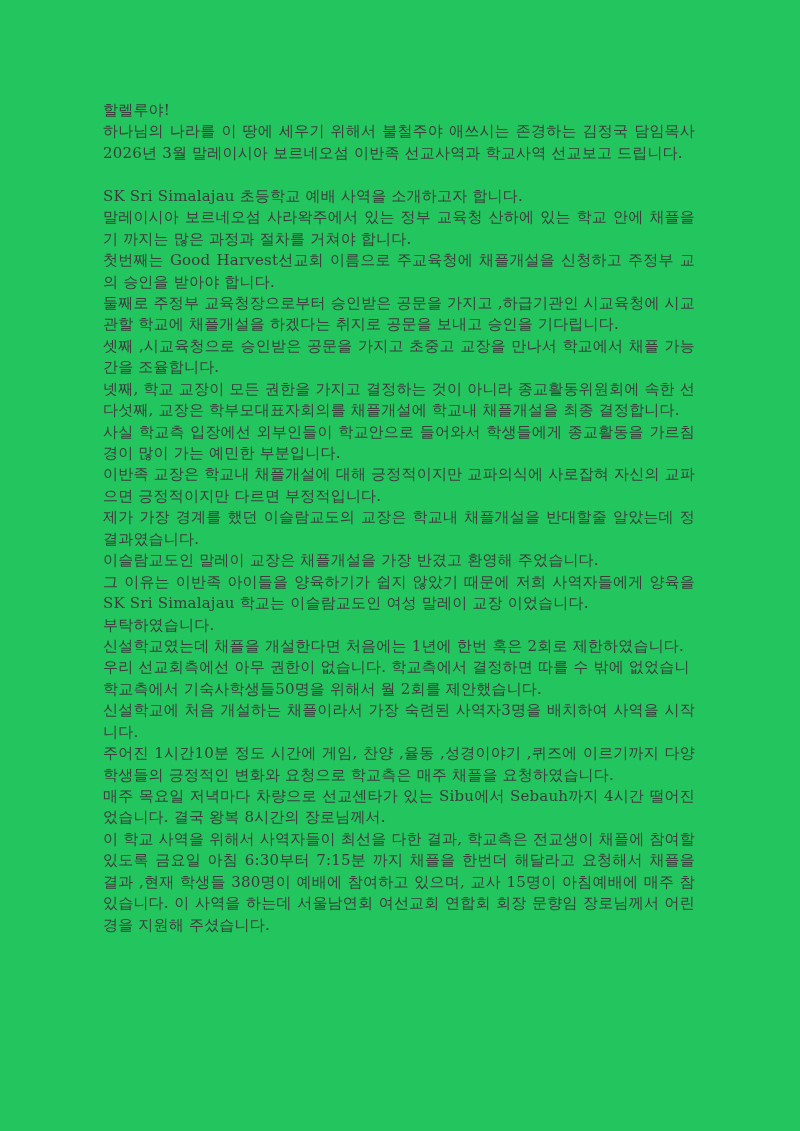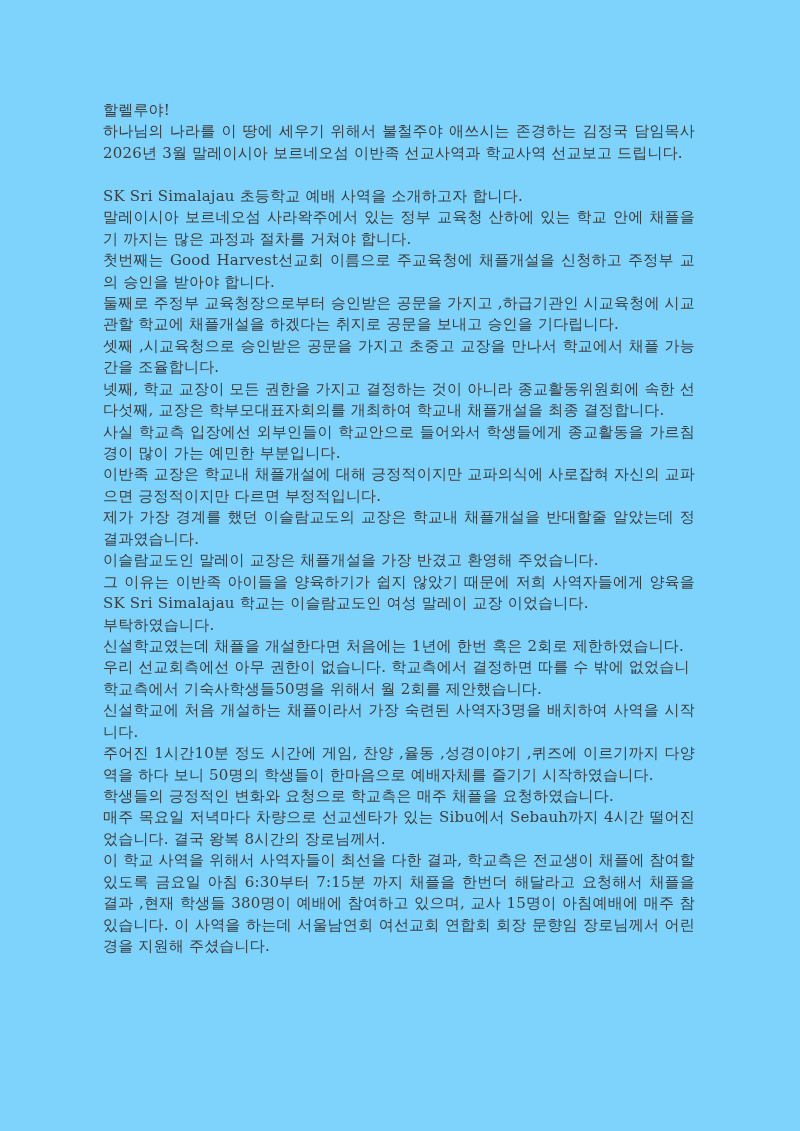--- a/index.html
+++ b/index.html
@@ -1,21 +1,21 @@
 <!DOCTYPE html>
 <html lang="ko"><head>
 <meta charset="utf-8">
 <style>
   html, body { margin: 0; padding: 0; background: #e8e8e8; }
   .page {
     position: relative;
     width: 800px;
     height: 1131px;
     margin: 0 auto;
-    background: #7dd3fc;
+    background: #22c55e;
     overflow: hidden;
   }
   .letter-body {
     position: absolute;
     left: 103px;
     top: 100px;
     width: 592px;
     font-family: "DejaVu Serif", "Liberation Serif", serif;
     font-size: 15px;
     line-height: 21.45px;
@@ -47,38 +47,37 @@
     <div class="ln">SK Sri Simalajau 초등학교 예배 사역을 소개하고자 합니다.</div>
     <div class="ln j">말레이시아 보르네오섬 사라왁주에서 있는 정부 교육청 산하에 있는 학교 안에 채플을 개설하</div>
     <div class="ln">기 까지는 많은 과정과 절차를 거쳐야 합니다.</div>
     <div class="ln j">첫번째는 Good Harvest선교회 이름으로 주교육청에 채플개설을 신청하고 주정부 교육청장</div>
     <div class="ln">의 승인을 받아야 합니다.</div>
     <div class="ln j">둘째로 주정부 교육청장으로부터 승인받은 공문을 가지고 ,하급기관인 시교육청에 시교육청</div>
     <div class="ln">관할 학교에 채플개설을 하겠다는 취지로 공문을 보내고 승인을 기다립니다.</div>
     <div class="ln j">셋째 ,시교육청으로 승인받은 공문을 가지고 초중고 교장을 만나서 학교에서 채플 가능한 시</div>
     <div class="ln">간을 조율합니다.</div>
     <div class="ln j">넷째, 학교 교장이 모든 권한을 가지고 결정하는 것이 아니라 종교활동위원회에 속한 선생님</div>
-    <div class="ln">다섯째, 교장은 학부모대표자회의를 개최하여 학교내 채플개설을 최종 결정합니다.</div>
+    <div class="ln">다섯째, 교장은 학부모대표자회의를 채플개설에 학교내 채플개설을 최종 결정합니다.</div>
     <div class="ln j">사실 학교측 입장에선 외부인들이 학교안으로 들어와서 학생들에게 종교활동을 가르침으로 신</div>
     <div class="ln">경이 많이 가는 예민한 부분입니다.</div>
     <div class="ln j">이반족 교장은 학교내 채플개설에 대해 긍정적이지만 교파의식에 사로잡혀 자신의 교파와 같</div>
     <div class="ln">으면 긍정적이지만 다르면 부정적입니다.</div>
     <div class="ln j">제가 가장 경계를 했던 이슬람교도의 교장은 학교내 채플개설을 반대할줄 알았는데 정반대의</div>
     <div class="ln">결과였습니다.</div>
     <div class="ln">이슬람교도인 말레이 교장은 채플개설을 가장 반겼고 환영해 주었습니다.</div>
     <div class="ln j">그 이유는 이반족 아이들을 양육하기가 쉽지 않았기 때문에 저희 사역자들에게 양육을 오히려</div>
     <div class="ln">SK Sri Simalajau 학교는 이슬람교도인 여성 말레이 교장 이었습니다.</div>
     <div class="ln">부탁하였습니다.</div>
     <div class="ln">신설학교였는데 채플을 개설한다면 처음에는 1년에 한번 혹은 2회로 제한하였습니다.</div>
     <div class="ln">우리 선교회측에선 아무 권한이 없습니다. 학교측에서 결정하면 따를 수 밖에 없었습니다.</div>
     <div class="ln">학교측에서 기숙사학생들50명을 위해서 월 2회를 제안했습니다.</div>
     <div class="ln j">신설학교에 처음 개설하는 채플이라서 가장 숙련된 사역자3명을 배치하여 사역을 시작하였습</div>
     <div class="ln">니다.</div>
     <div class="ln j">주어진 1시간10분 정도 시간에 게임, 찬양 ,율동 ,성경이야기 ,퀴즈에 이르기까지 다양하게 사</div>
-    <div class="ln">역을 하다 보니 50명의 학생들이 한마음으로 예배자체를 즐기기 시작하였습니다.</div>
     <div class="ln">학생들의 긍정적인 변화와 요청으로 학교측은 매주 채플을 요청하였습니다.</div>
     <div class="ln j">매주 목요일 저녁마다 차량으로 선교센타가 있는 Sibu에서 Sebauh까지 4시간 떨어진 지역이</div>
     <div class="ln">었습니다. 결국 왕복 8시간의 장로님께서.</div>
     <div class="ln j">이 학교 사역을 위해서 사역자들이 최선을 다한 결과, 학교측은 전교생이 채플에 참여할 수</div>
     <div class="ln j">있도록 금요일 아침 6:30부터 7:15분 까지 채플을 한번더 해달라고 요청해서 채플을 인도한</div>
     <div class="ln j">결과 ,현재 학생들 380명이 예배에 참여하고 있으며, 교사 15명이 아침예배에 매주 참여하고</div>
     <div class="ln j">있습니다. 이 사역을 하는데 서울남연회 여선교회 연합회 회장 문향임 장로님께서 어린이 성</div>
     <div class="ln">경을 지원해 주셨습니다.</div>
   </div>
 </div>

